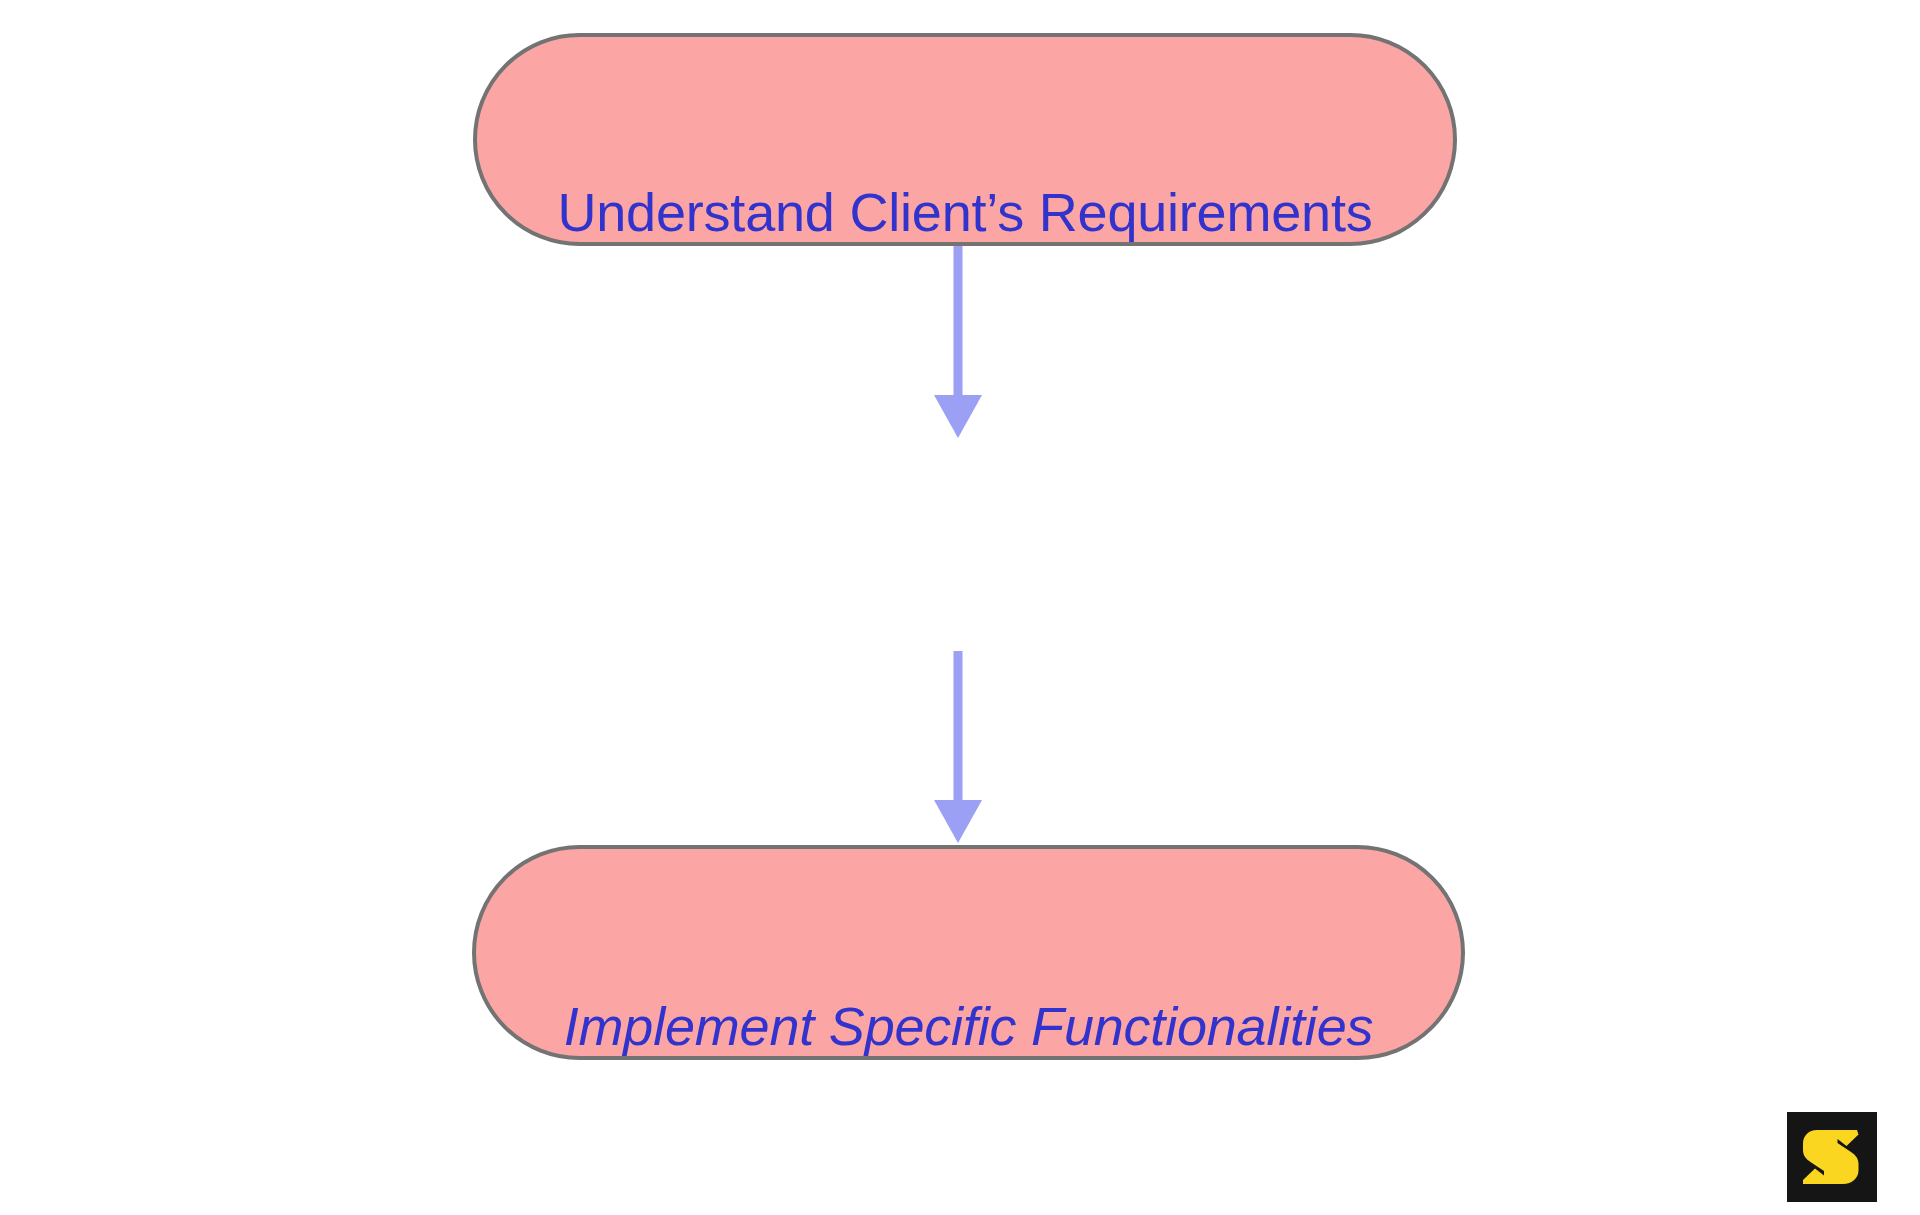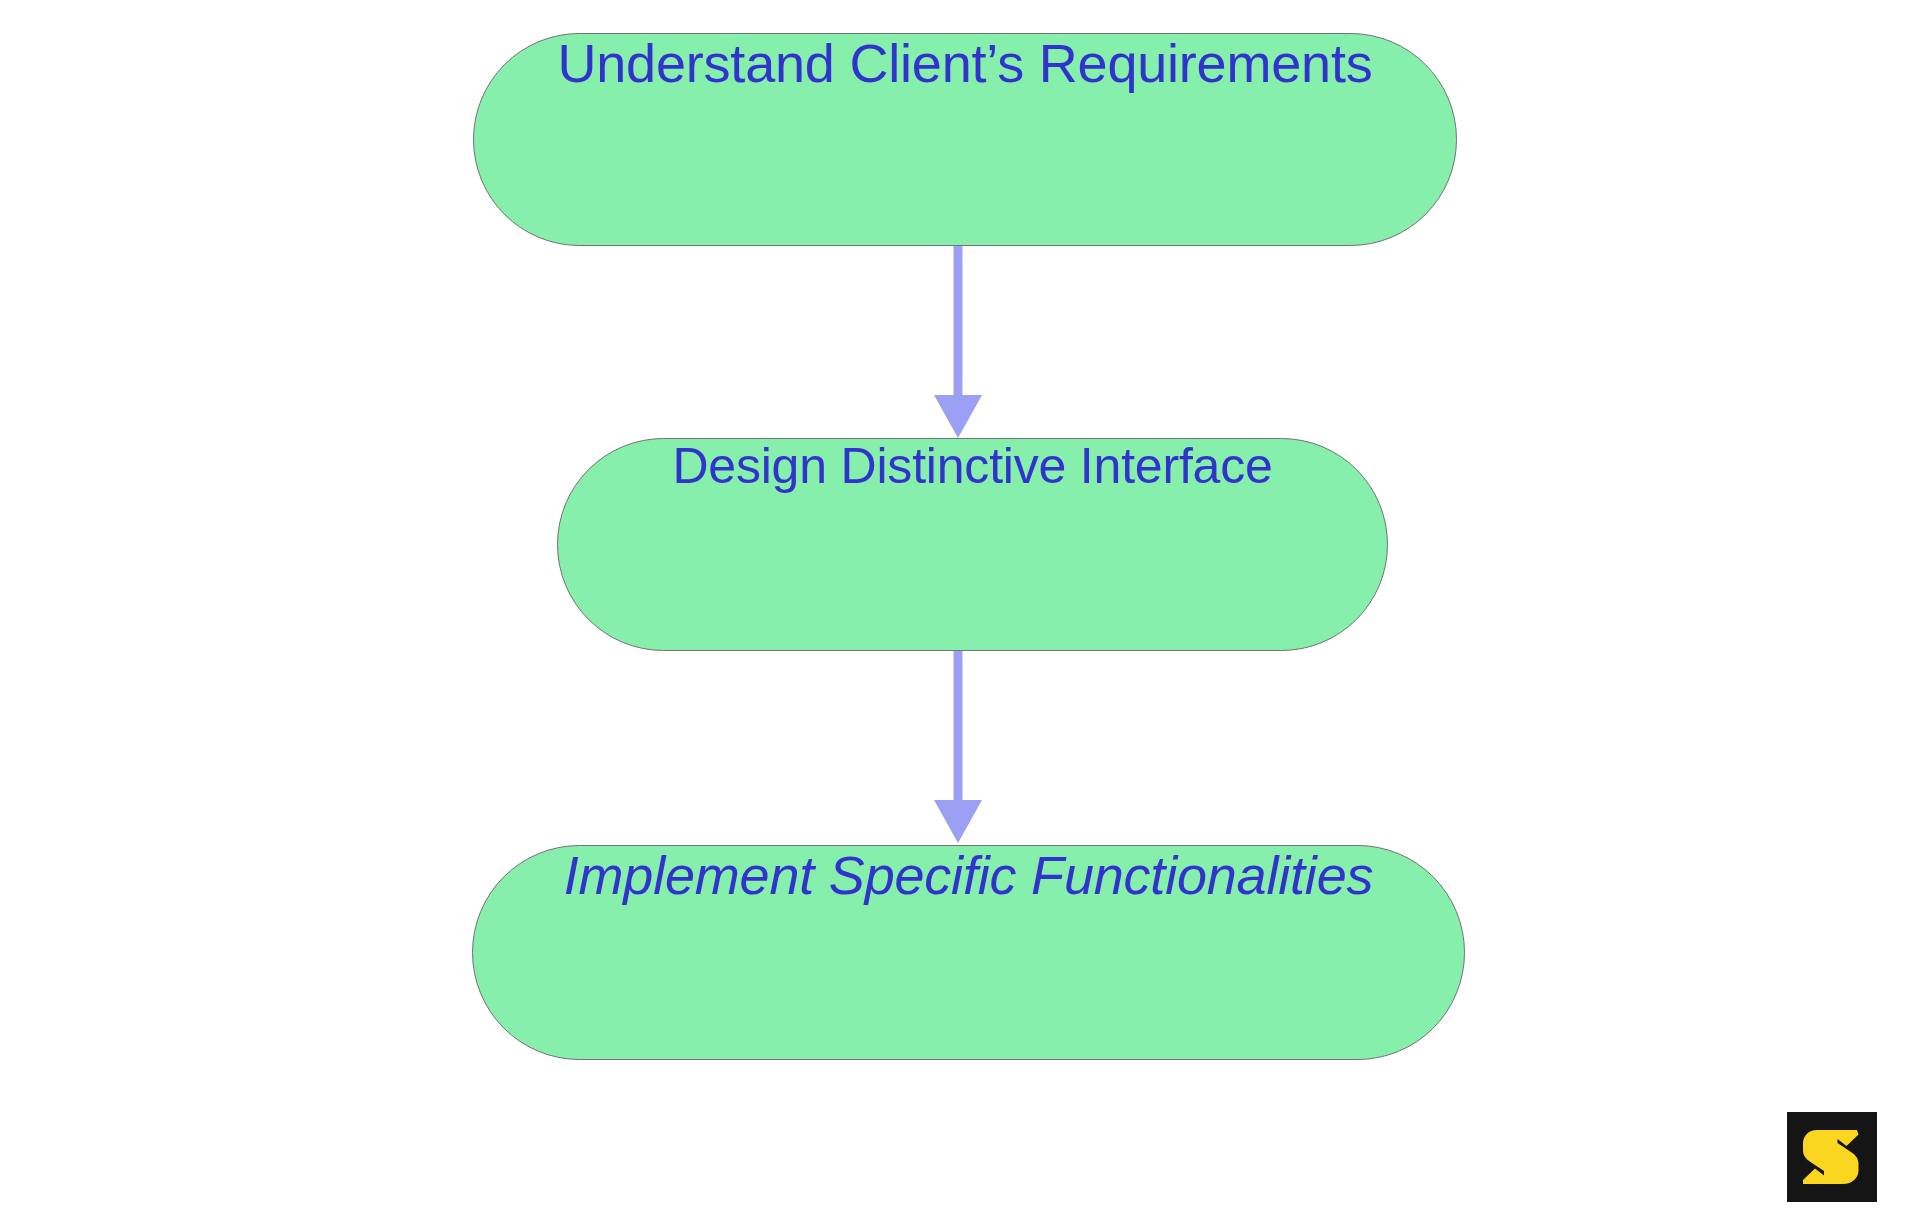--- a/index.html
+++ b/index.html
@@ -19,24 +19,24 @@
     width: 1920px;
     height: 1215px;
     background: #ffffff;
   }
 
   
   .node {
     position: absolute;
     box-sizing: border-box;
     display: flex;
-    align-items: flex-start;
+    align-items: flex-end;
     justify-content: center;
-    background: #86efac;
-    border: 1px solid #737373;
+    background: #fca5a5;
+    border: 4px solid #737373;
     border-radius: 9999px;
     text-align: center;
   }
   .node-label {
     color: #3233CC;
     font-family: "Liberation Sans", sans-serif;
     font-weight: 400;
     letter-spacing: -0.2px;
     white-space: nowrap;
     line-height: 1.1;
@@ -106,23 +106,20 @@
     <g>
       <line x1="958" y1="651" x2="958" y2="805" stroke="#9BA0F5" stroke-width="9"></line>
       <polygon points="934,800 982,800 958,843" fill="#9BA0F5"></polygon>
     </g>
   </svg>
 
   <div class="node" id="node-1">
     <span class="node-label">Understand Client’s Requirements</span>
   </div>
 
-  <div class="node" id="node-2">
-    <span class="node-label">Design Distinctive Interface</span>
-  </div>
 
   <div class="node" id="node-3">
     <span class="node-label">Implement Specific Functionalities</span>
   </div>
 
   <div id="brand-logo">
     <svg width="62" height="58" viewBox="0 0 62 58" xmlns="http://www.w3.org/2000/svg">
       <path d="M56 2 L16 2 C7.5 2 2 8 2 15.5 L2 22 C2 27.5 5 31 9.5 34 L23 43 L23 47.5 L14 40.5 L2 52 L2 56 L42 56 C51 56 57.5 50 57.5 42.5 L57.5 36 C57.5 30.5 54.5 27 50 24 L36.5 15 L36.5 11 L45.5 18 L57.5 6.5 Z" fill="#FAD621"></path>
     </svg>
   </div>

